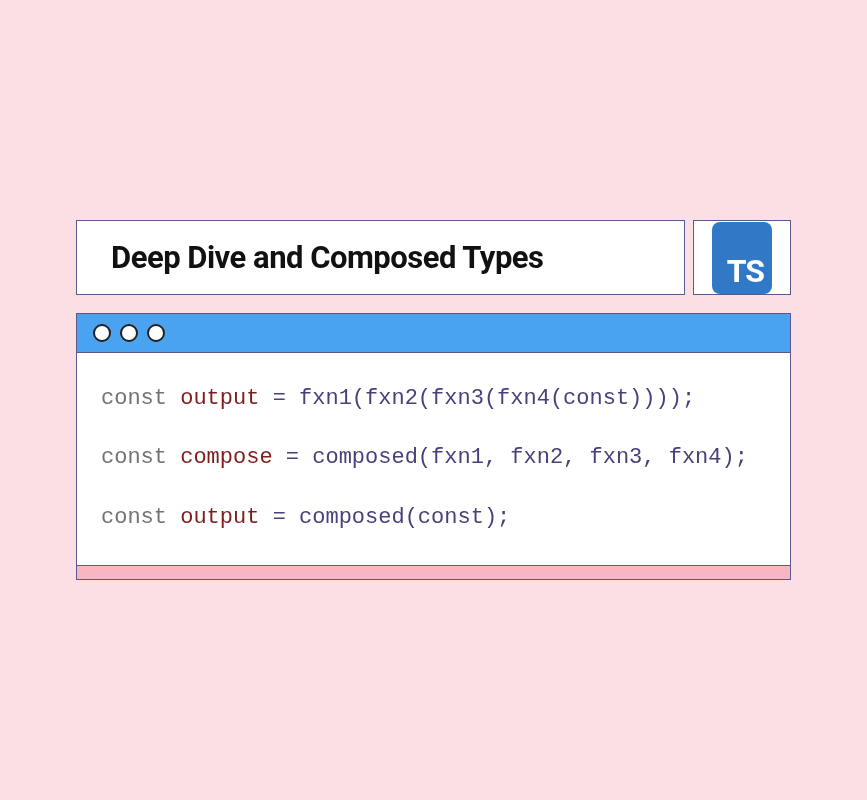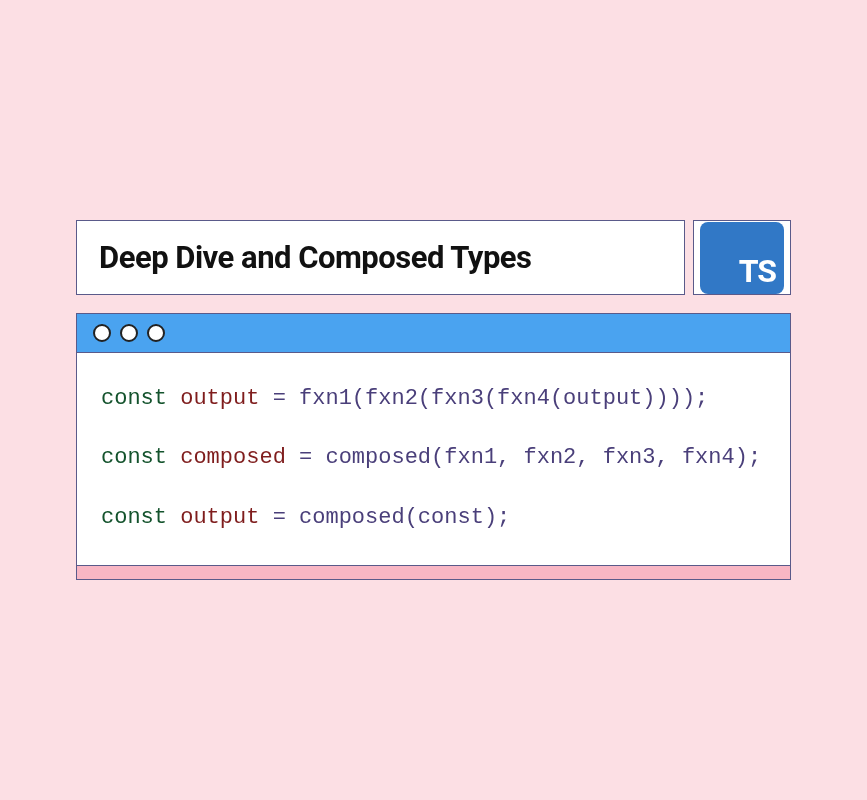--- a/index.html
+++ b/index.html
@@ -1,30 +1,30 @@
 <!DOCTYPE html>
 <html><head>
 <meta charset="utf-8">
 <style>
 *{margin:0;padding:0;box-sizing:border-box}
 body{width:867px;height:800px;background:#fcdfe4;display:flex;align-items:center;justify-content:center;font-family:-apple-system,BlinkMacSystemFont,"Segoe UI",Roboto,sans-serif}
 .container{width:715px}
 .header-row{display:flex;gap:8px;margin-bottom:18px}
-.title-box{flex:1;background:#fff;border:1px solid #5a5a8a;padding:18px 22px;display:flex;align-items:center}
+.title-box{flex:1;background:#fff;border:1px solid #5a5a8a;padding:18px 34px;display:flex;align-items:center}
 .title-box h1{font-size:31px;font-weight:700;color:#111;letter-spacing:-0.5px}
 .logo-box{width:98px;background:#fff;border:1px solid #5a5a8a;display:flex;align-items:center;justify-content:center}
-.logo-inner{width:84px;height:72px;background:#3178c6;border-radius:8px;display:flex;align-items:flex-end;justify-content:flex-end;padding:6px 8px 4px}
+.logo-inner{width:60px;height:72px;background:#3178c6;border-radius:8px;display:flex;align-items:flex-end;justify-content:flex-end;padding:6px 8px 4px}
 .logo-inner span{color:#fff;font-weight:700;font-size:32px;letter-spacing:-1px}
 .code-window{border:1px solid #5a5a8a;background:#fff}
 .titlebar{background:#4aa3f0;border-bottom:1px solid #5a5a8a;padding:10px 16px;display:flex;gap:9px}
 .dot{width:18px;height:18px;border-radius:50%;background:#fff;border:2px solid #222}
 .code-body{padding:28px 24px 30px;font-family:"Courier New",Courier,monospace;font-size:22px;line-height:1.6;color:#4a3f7a}
 .code-body p{margin-bottom:24px}
 .code-body p:last-child{margin-bottom:0}
-.kw{color:#14532d}
+.kw{color:#737373}
 .red{color:#7f1d1d}
 .fn{color:#4a3f7a}
 .footer-bar{height:14px;background:#f8b6c4;border:1px solid #5a5a8a;border-top:none}
 </style>
 </head>
 <body>
 
 <div class="container">
 
   <div class="header-row">
@@ -38,20 +38,20 @@
     </div>
   </div>
 
   <div class="code-window">
     <div class="titlebar">
       <div class="dot"></div>
       <div class="dot"></div>
       <div class="dot"></div>
     </div>
     <div class="code-body">
-      <p><span class="kw">const</span> <span class="red">output</span><span> = </span><span class="fn">fxn1(fxn2(fxn3(fxn4(output))));</span></p>
-      <p><span class="kw">const</span> <span class="red">composed</span><span> = </span><span class="fn">composed(fxn1, fxn2, fxn3, fxn4);</span></p>
+      <p><span class="kw">const</span> <span class="red">output</span><span> = </span><span class="fn">fxn1(fxn2(fxn3(fxn4(const))));</span></p>
+      <p><span class="kw">const</span> <span class="red">compose</span><span> = </span><span class="fn">composed(fxn1, fxn2, fxn3, fxn4);</span></p>
       <p><span class="kw">const</span> <span class="red">output</span><span> = </span><span class="fn">composed(const);</span></p>
     </div>
   </div>
   <div class="footer-bar"></div>
 
 </div>
 
 </body></html>

